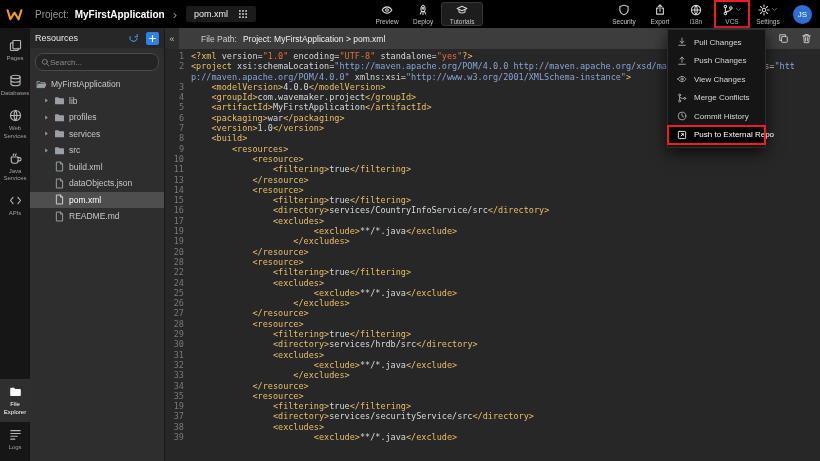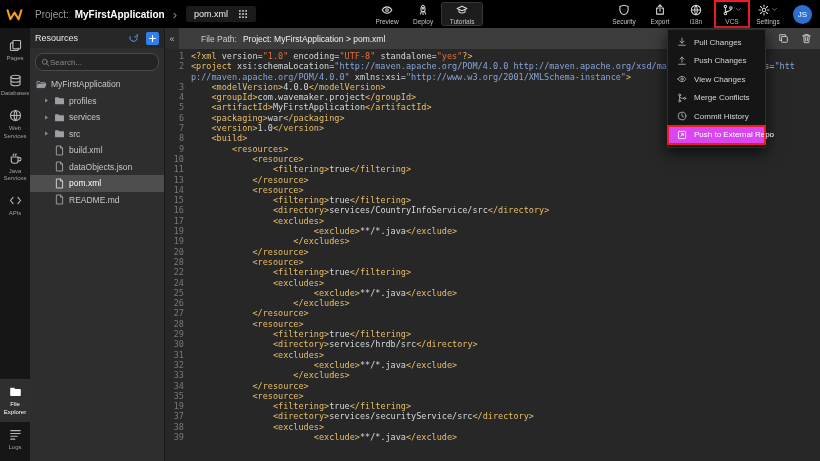--- a/index.html
+++ b/index.html
@@ -77,21 +77,21 @@
   .ln{width:26px;flex:none;text-align:right;padding-right:7px;color:#787878;user-select:none}
   .ct{flex:1;white-space:pre-wrap;word-break:break-all;color:#d5d9dc;padding-right:6px}
   .tag{color:#e8bf6a}
   .str{color:#e0703c}
   .url{color:#87a5d8}
 
   
   .menu{position:absolute;top:29px;right:54px;width:99px;background:#151515;border:1px solid #2d2d2d;box-shadow:0 5px 14px rgba(0,0,0,.7);padding:3px 0;z-index:10}
   .menu-item{height:18.5px;display:flex;align-items:center;gap:7px;padding:0 9px;font-size:8px;color:#d6d6d6;cursor:pointer}
   .ic-menu{width:10px;height:10px;color:#b0b0b0;flex:none}
-  .menu-item.selected{background:#d946ef;color:#fff}
+  .menu-item.selected{background:#000000;color:#fff}
   .menu-item.selected .ic-menu{color:#fff}
   .menu-item.red-item{outline:2px solid #ed1c24;outline-offset:-1px}
   .menu-label{white-space:nowrap}
 </style>
 </head>
 <body>
 
 <div class="app">
 
   <header class="topbar">
@@ -341,20 +341,33 @@
             <span class="ic ic-tri">
               <svg viewBox="0 0 16 16">
                 <path fill="currentColor" d="M5 3.5l6 4.5-6 4.5z"></path>
               </svg>
             </span>
             <span class="ic ic-tree">
               <svg viewBox="0 0 16 16">
                 <path fill="currentColor" d="M1.5 4.2c0-.5.4-.9.9-.9h3.8l1.6 1.6h5.8c.5 0 .9.4.9.9v6.8c0 .5-.4.9-.9.9H2.4c-.5 0-.9-.4-.9-.9V4.2z"></path>
               </svg>
             </span>
+            <span class="tree-label">lib</span>
+          </div>
+          <div class="tree-row lvl1">
+            <span class="ic ic-tri">
+              <svg viewBox="0 0 16 16">
+                <path fill="currentColor" d="M5 3.5l6 4.5-6 4.5z"></path>
+              </svg>
+            </span>
+            <span class="ic ic-tree">
+              <svg viewBox="0 0 16 16">
+                <path fill="currentColor" d="M1.5 4.2c0-.5.4-.9.9-.9h3.8l1.6 1.6h5.8c.5 0 .9.4.9.9v6.8c0 .5-.4.9-.9.9H2.4c-.5 0-.9-.4-.9-.9V4.2z"></path>
+              </svg>
+            </span>
             <span class="tree-label">profiles</span>
           </div>
           <div class="tree-row lvl1">
             <span class="ic ic-tri">
               <svg viewBox="0 0 16 16">
                 <path fill="currentColor" d="M5 3.5l6 4.5-6 4.5z"></path>
               </svg>
             </span>
             <span class="ic ic-tree">
               <svg viewBox="0 0 16 16">

